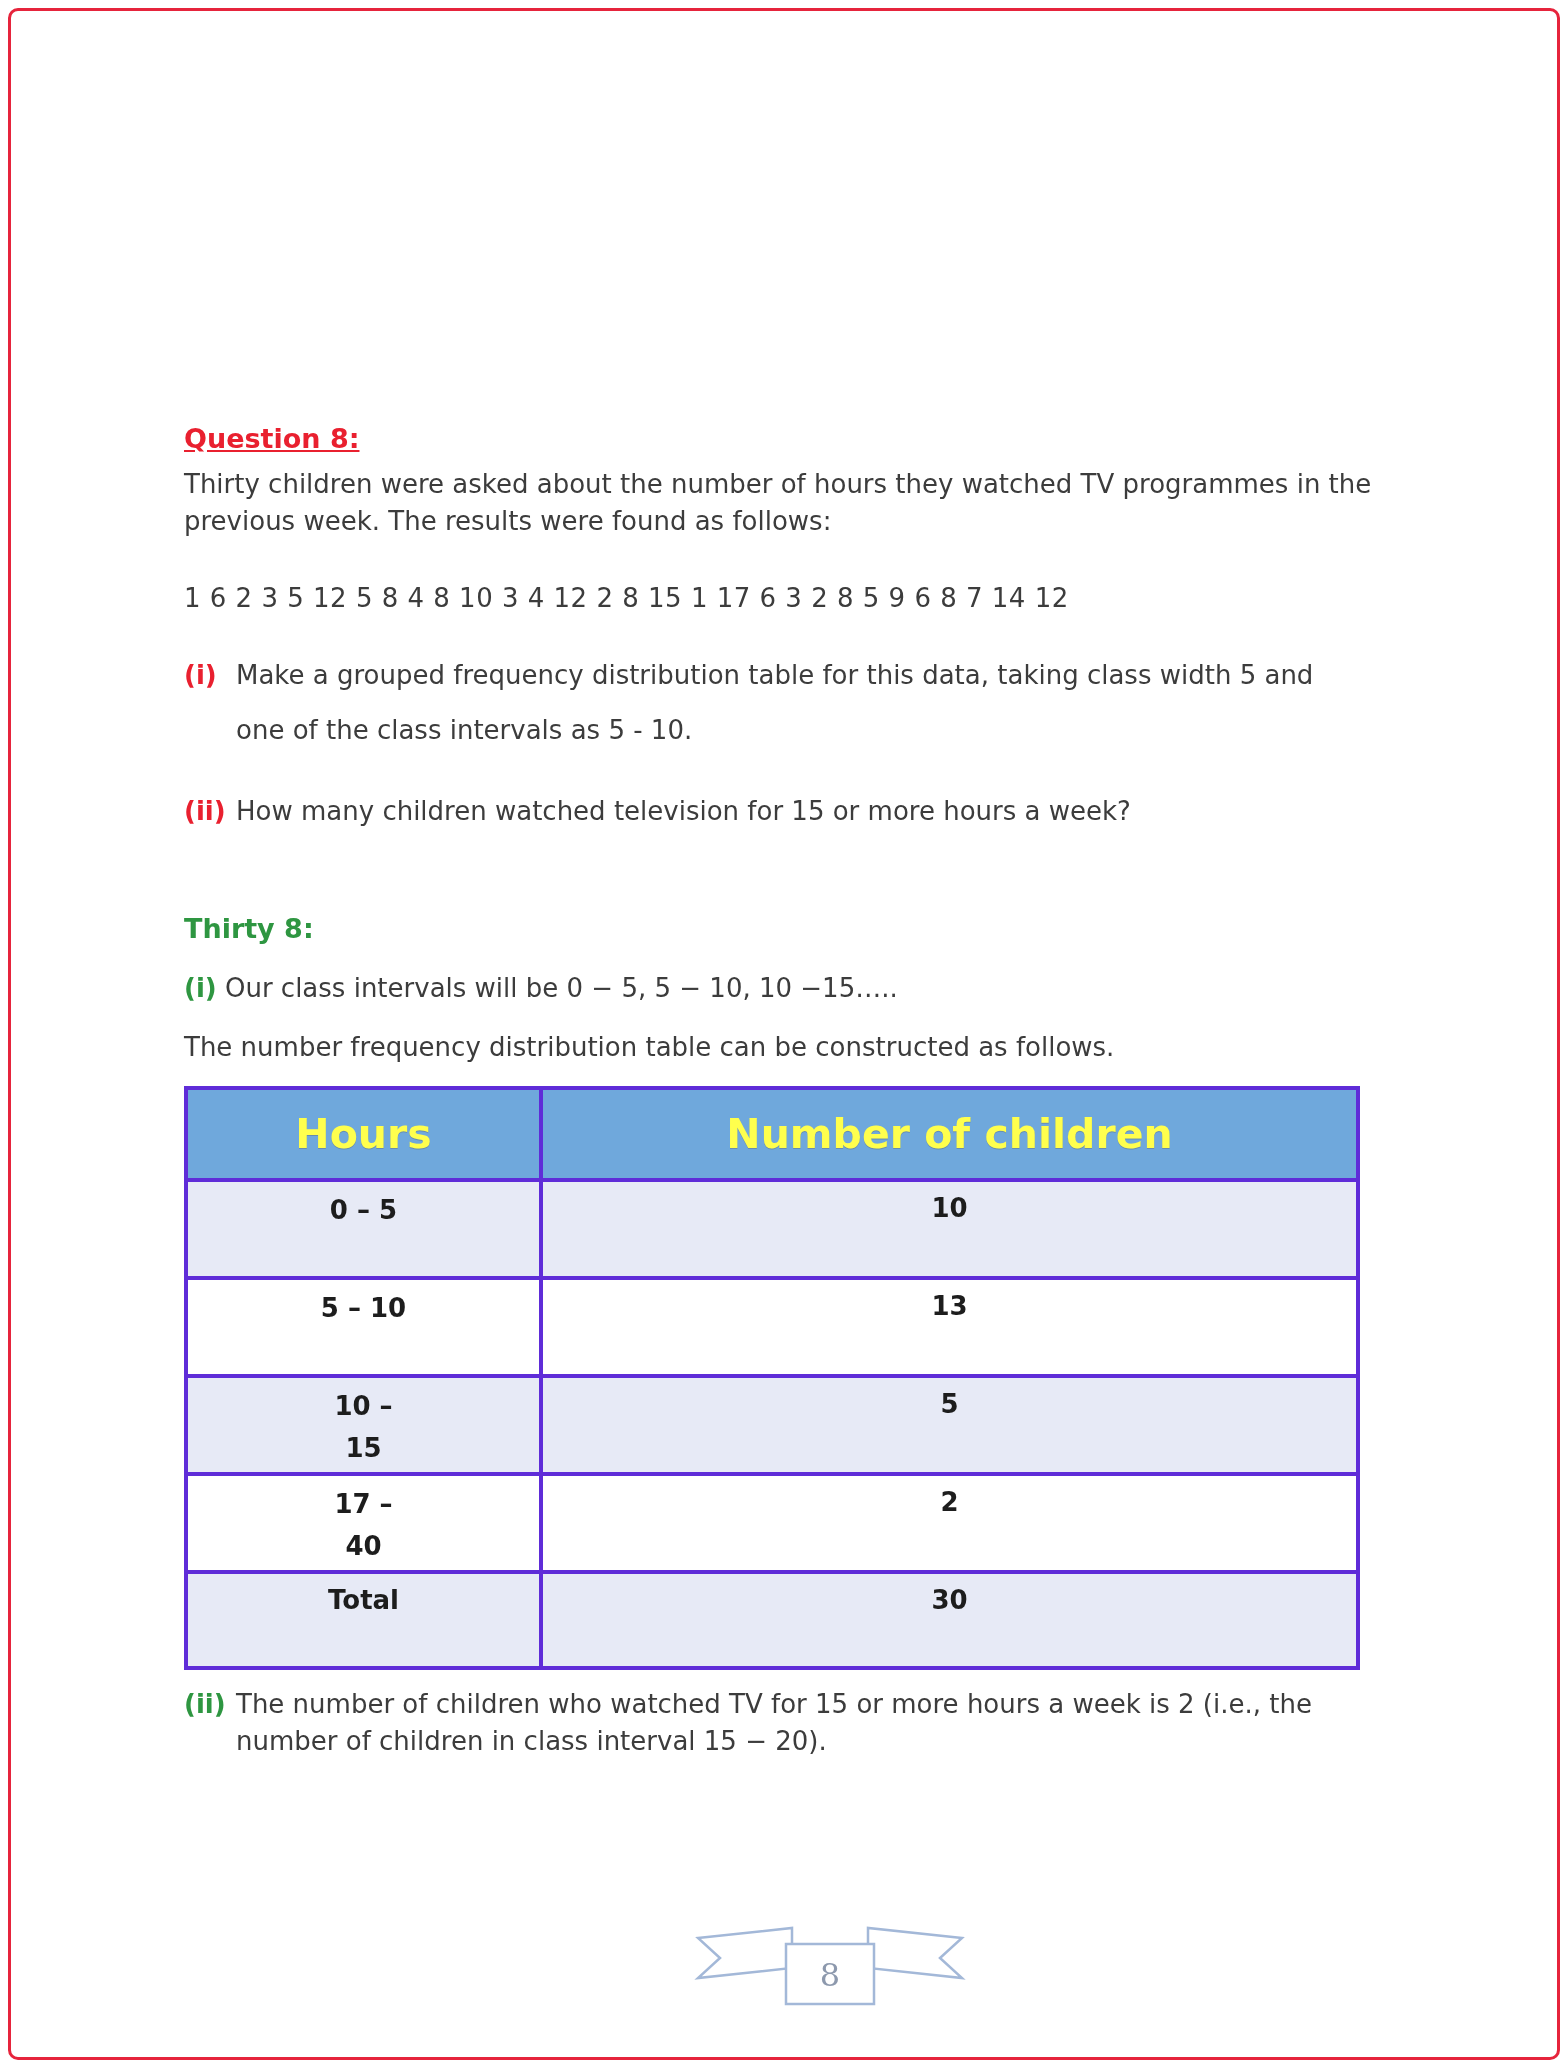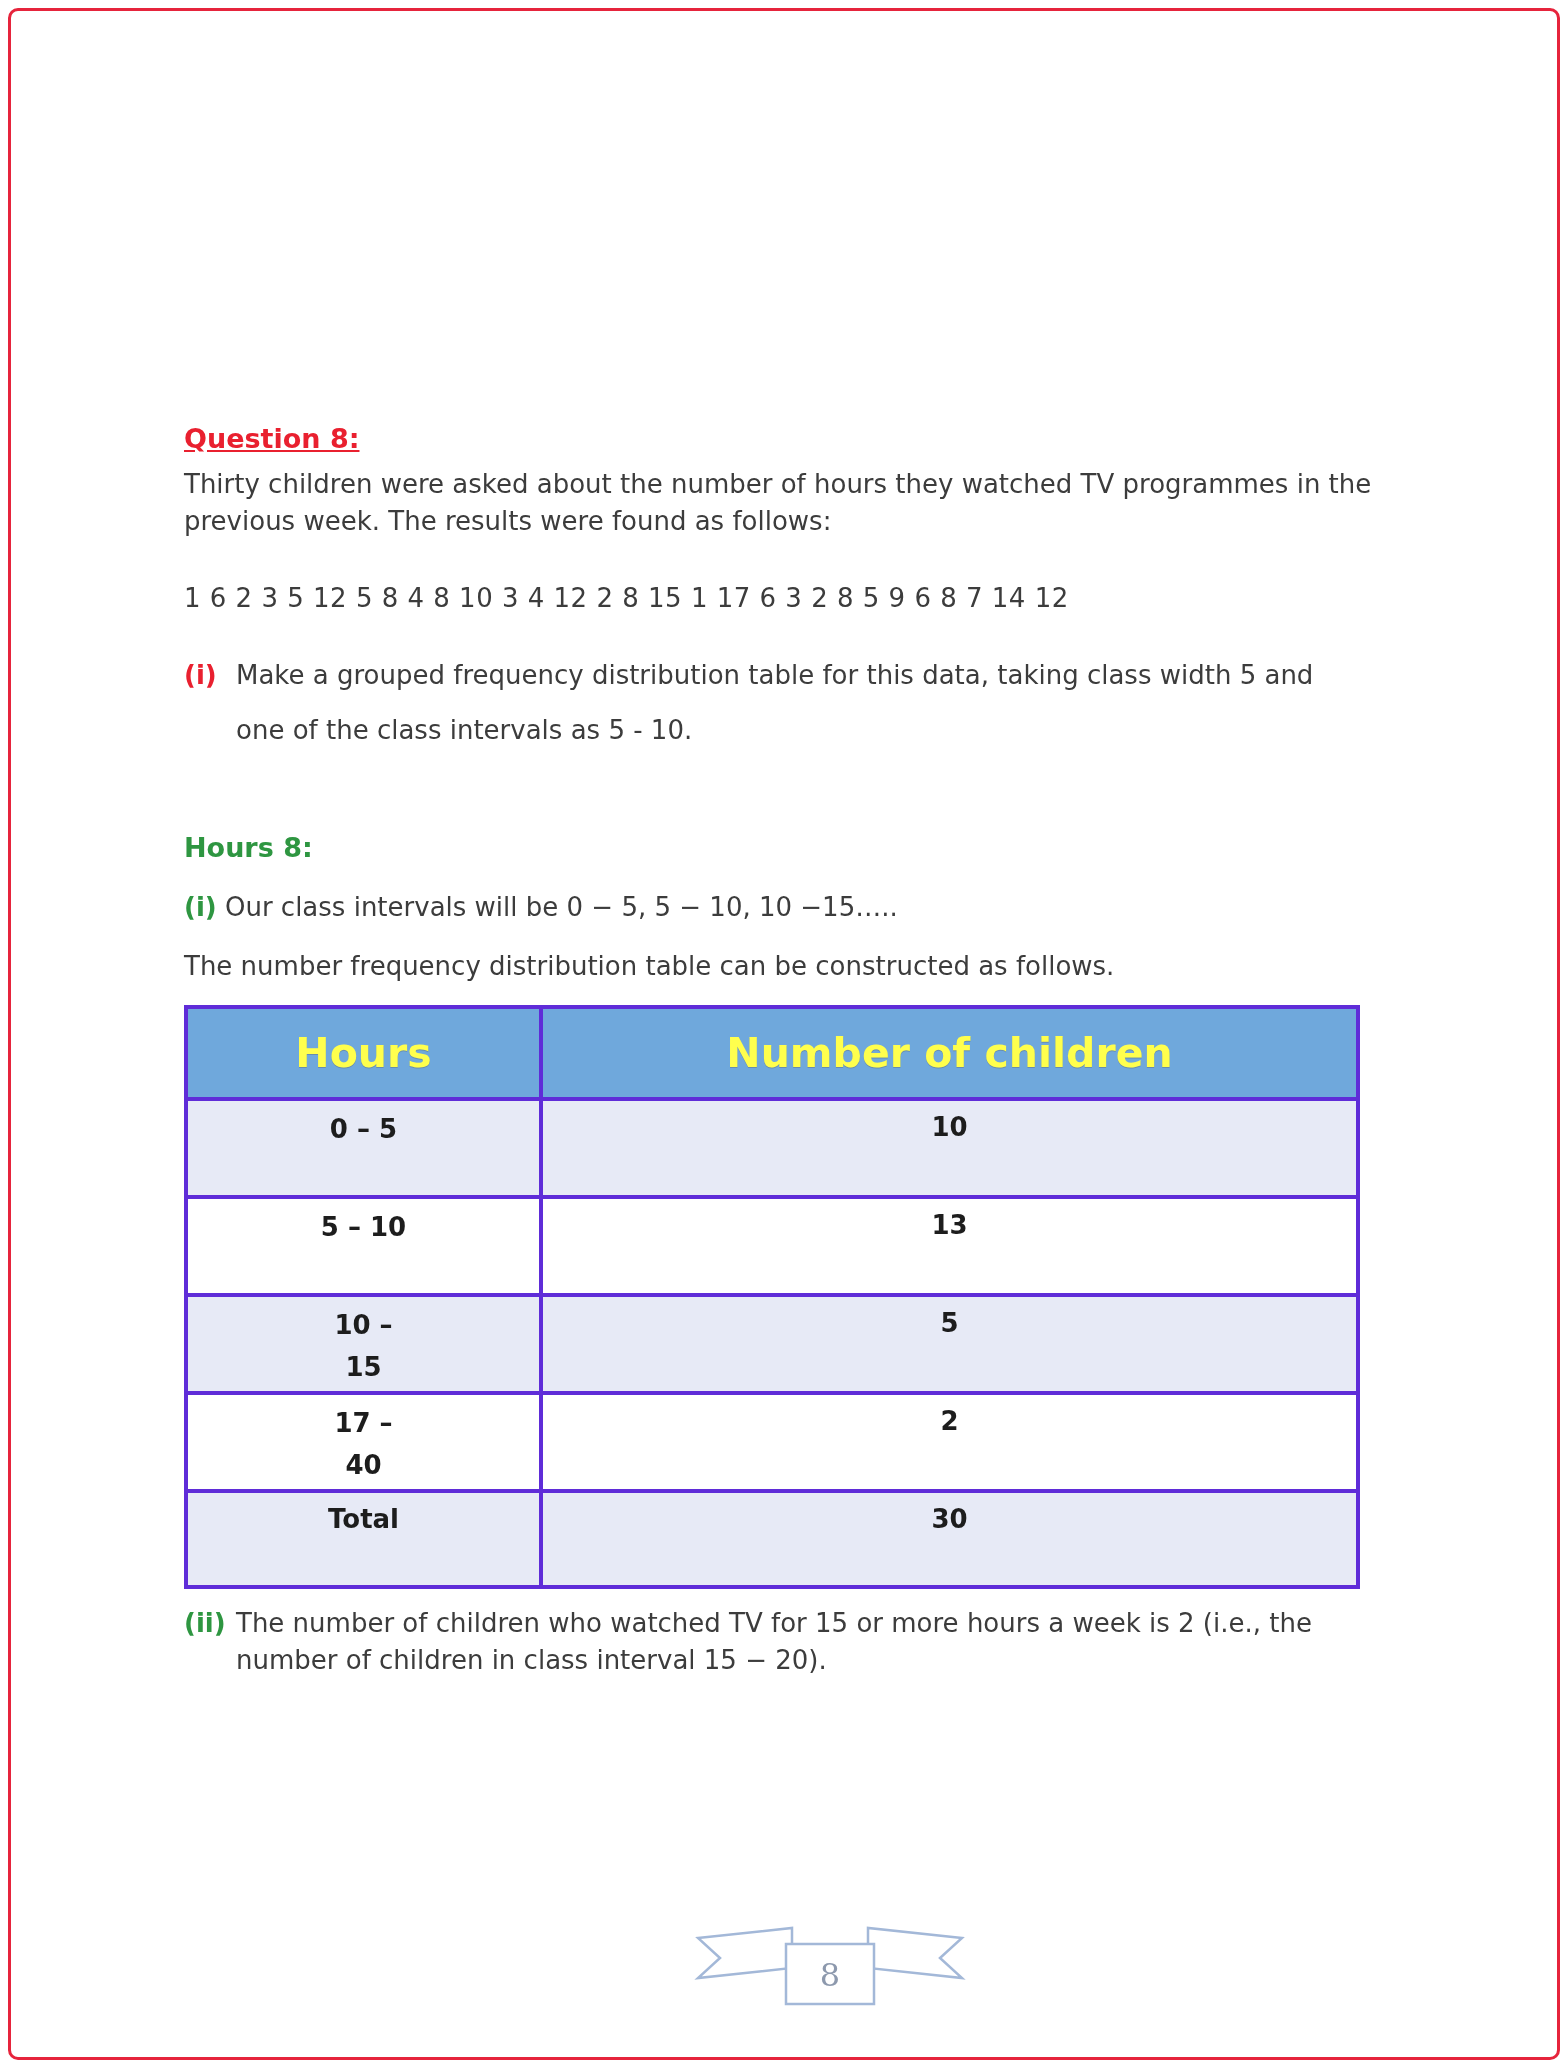--- a/index.html
+++ b/index.html
@@ -143,22 +143,23 @@
 
     <div class="q-heading">Question 8:</div>
 
     <p class="intro-para">Thirty children were asked about the number of hours they watched TV programmes in the previous week. The results were found as follows:</p>
 
     <p class="data-line">1 6 2 3 5 12 5 8 4 8 10 3 4 12 2 8 15 1 17 6 3 2 8 5 9 6 8 7 14 12</p>
 
     <p class="hang"><span class="lbl label-red">(i)</span><span>Make a grouped frequency distribution table for this data, taking class width 5 and</span></p>
     <p class="part-i-line2">one of the class intervals as 5 - 10.</p>
 
-
-    <div class="a-heading">Hours 8:</div>
+    <p class="hang q-part-ii"><span class="lbl label-red">(ii)</span><span>How many children watched television for 15 or more hours a week?</span></p>
+
+    <div class="a-heading">Thirty 8:</div>
 
     <p class="a-part-i"><span class="label-green">(i)</span>&nbsp;<span>Our class intervals will be 0 − 5, 5 − 10, 10 −15…..</span></p>
 
     <p class="table-intro">The number frequency distribution table can be constructed as follows.</p>
 
     <table class="freq-table">
       <thead>
         <tr>
           <th class="col-hours">Hours</th>
           <th class="col-children">Number of children</th>

